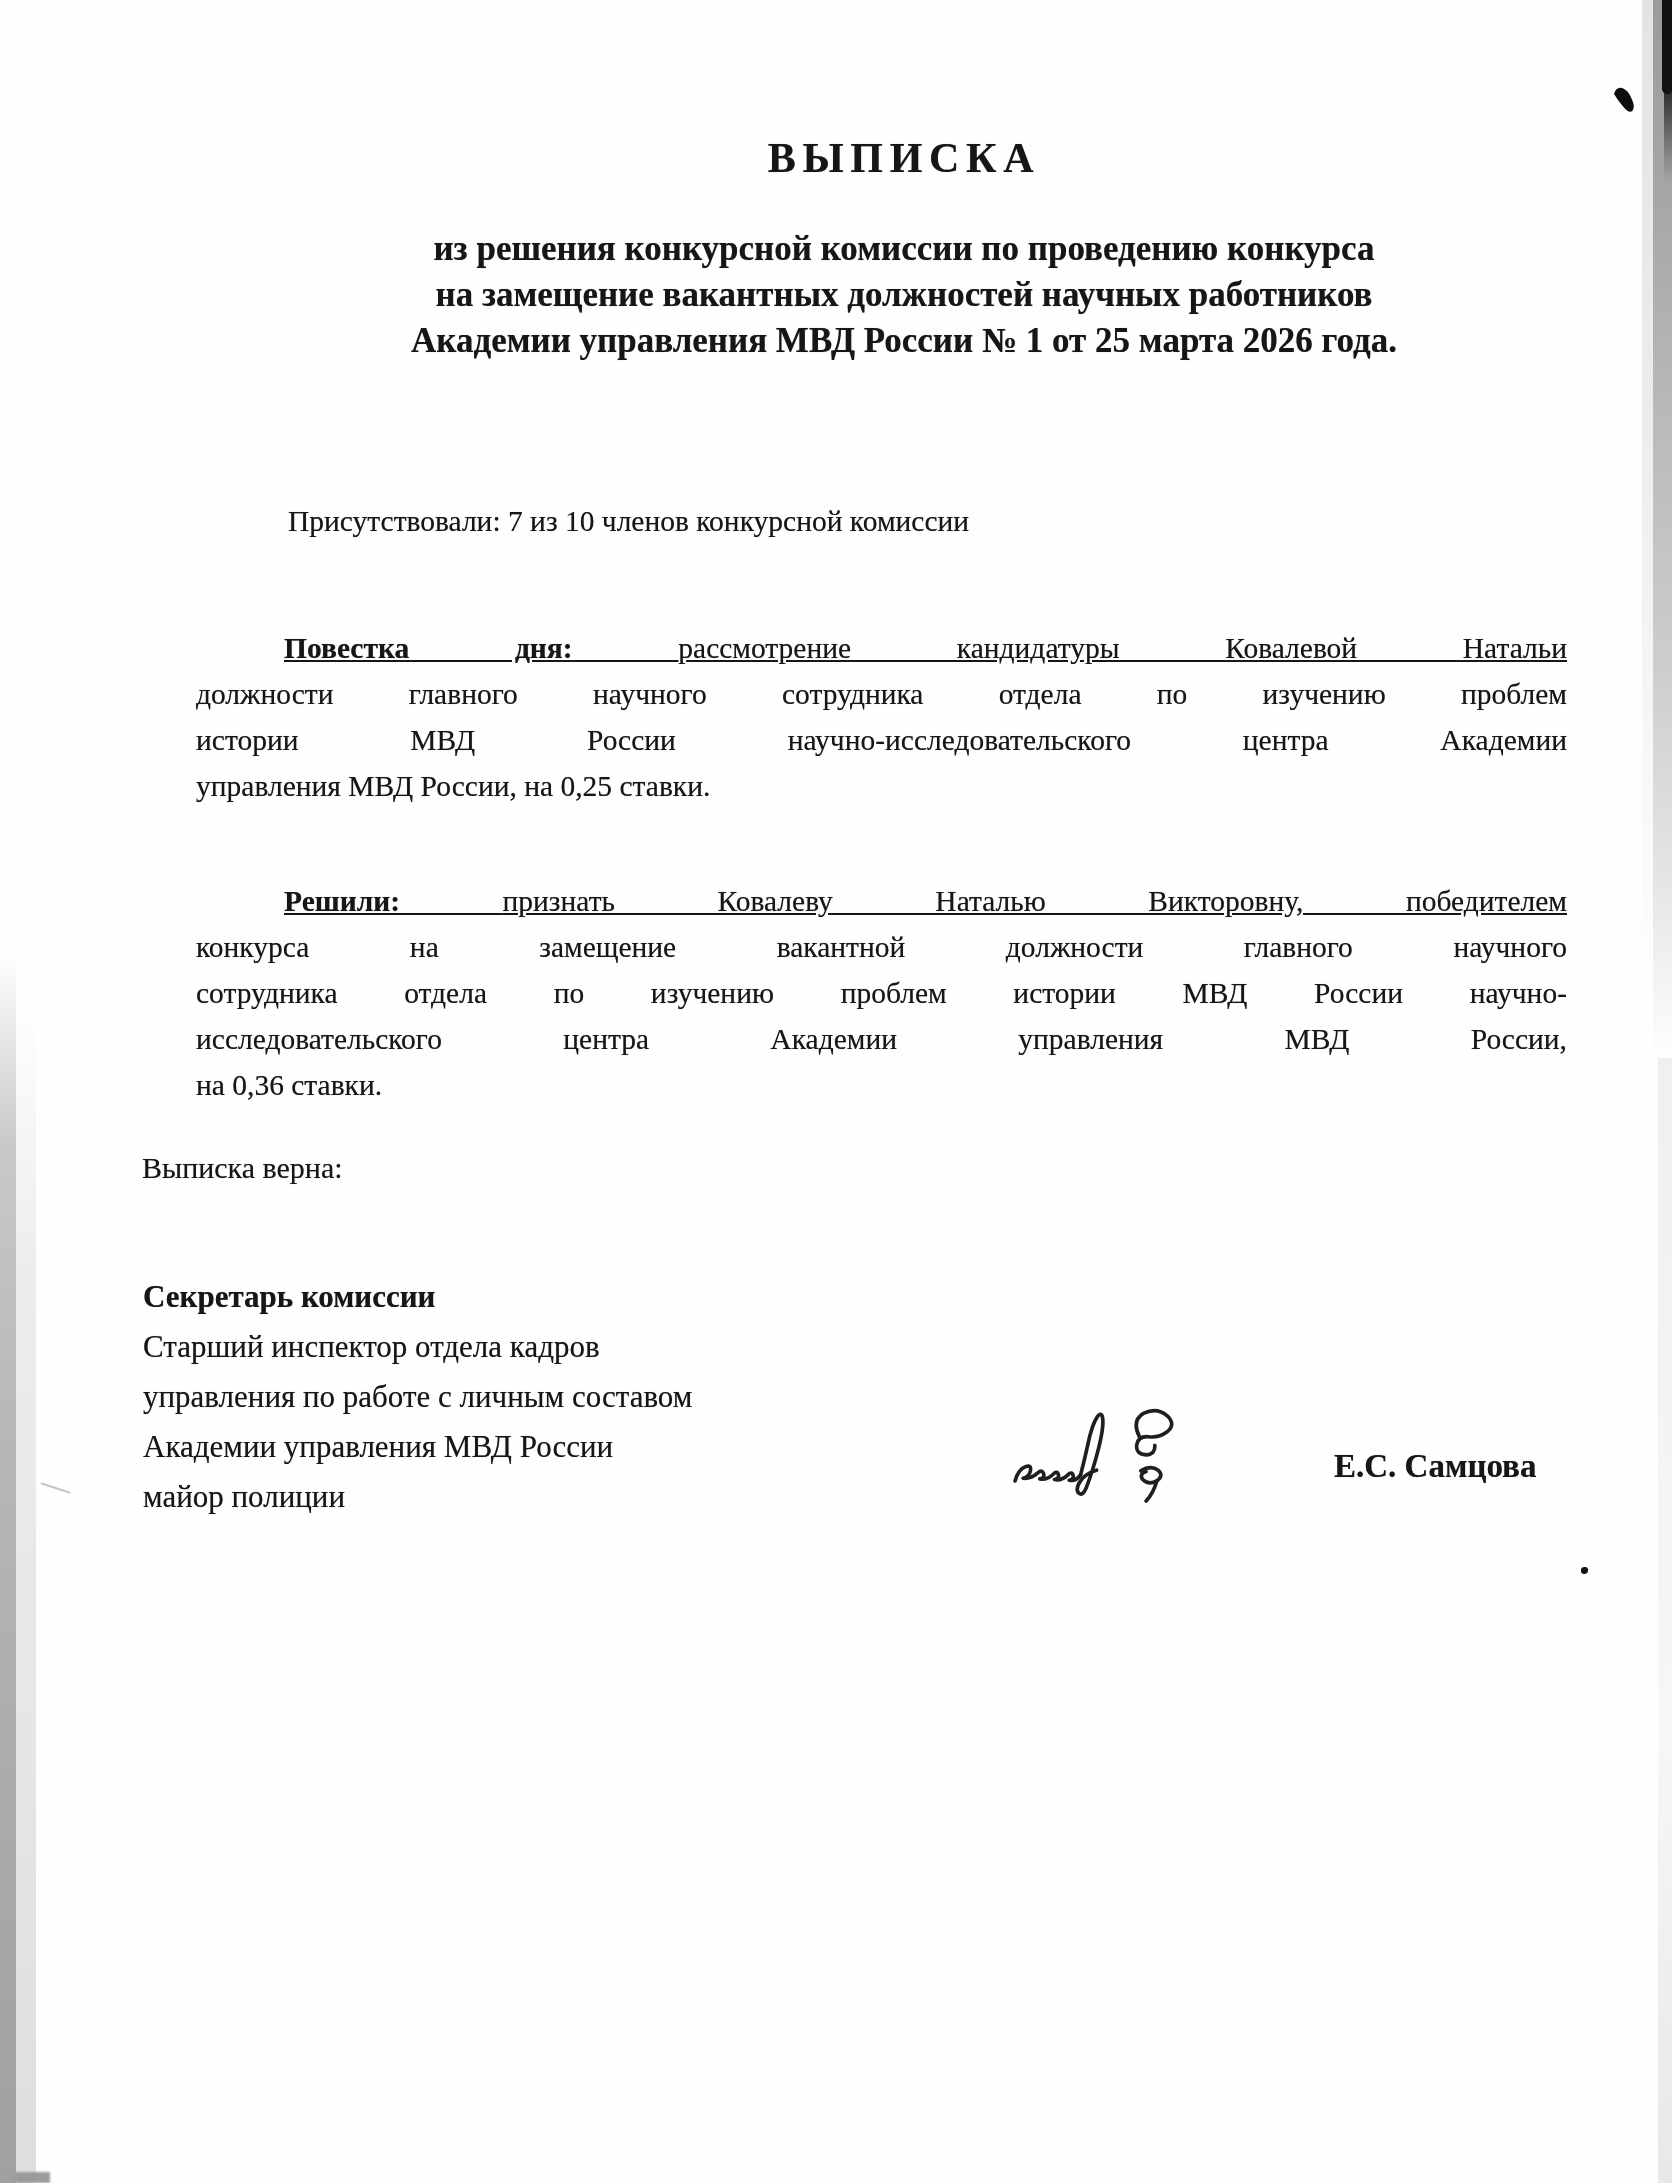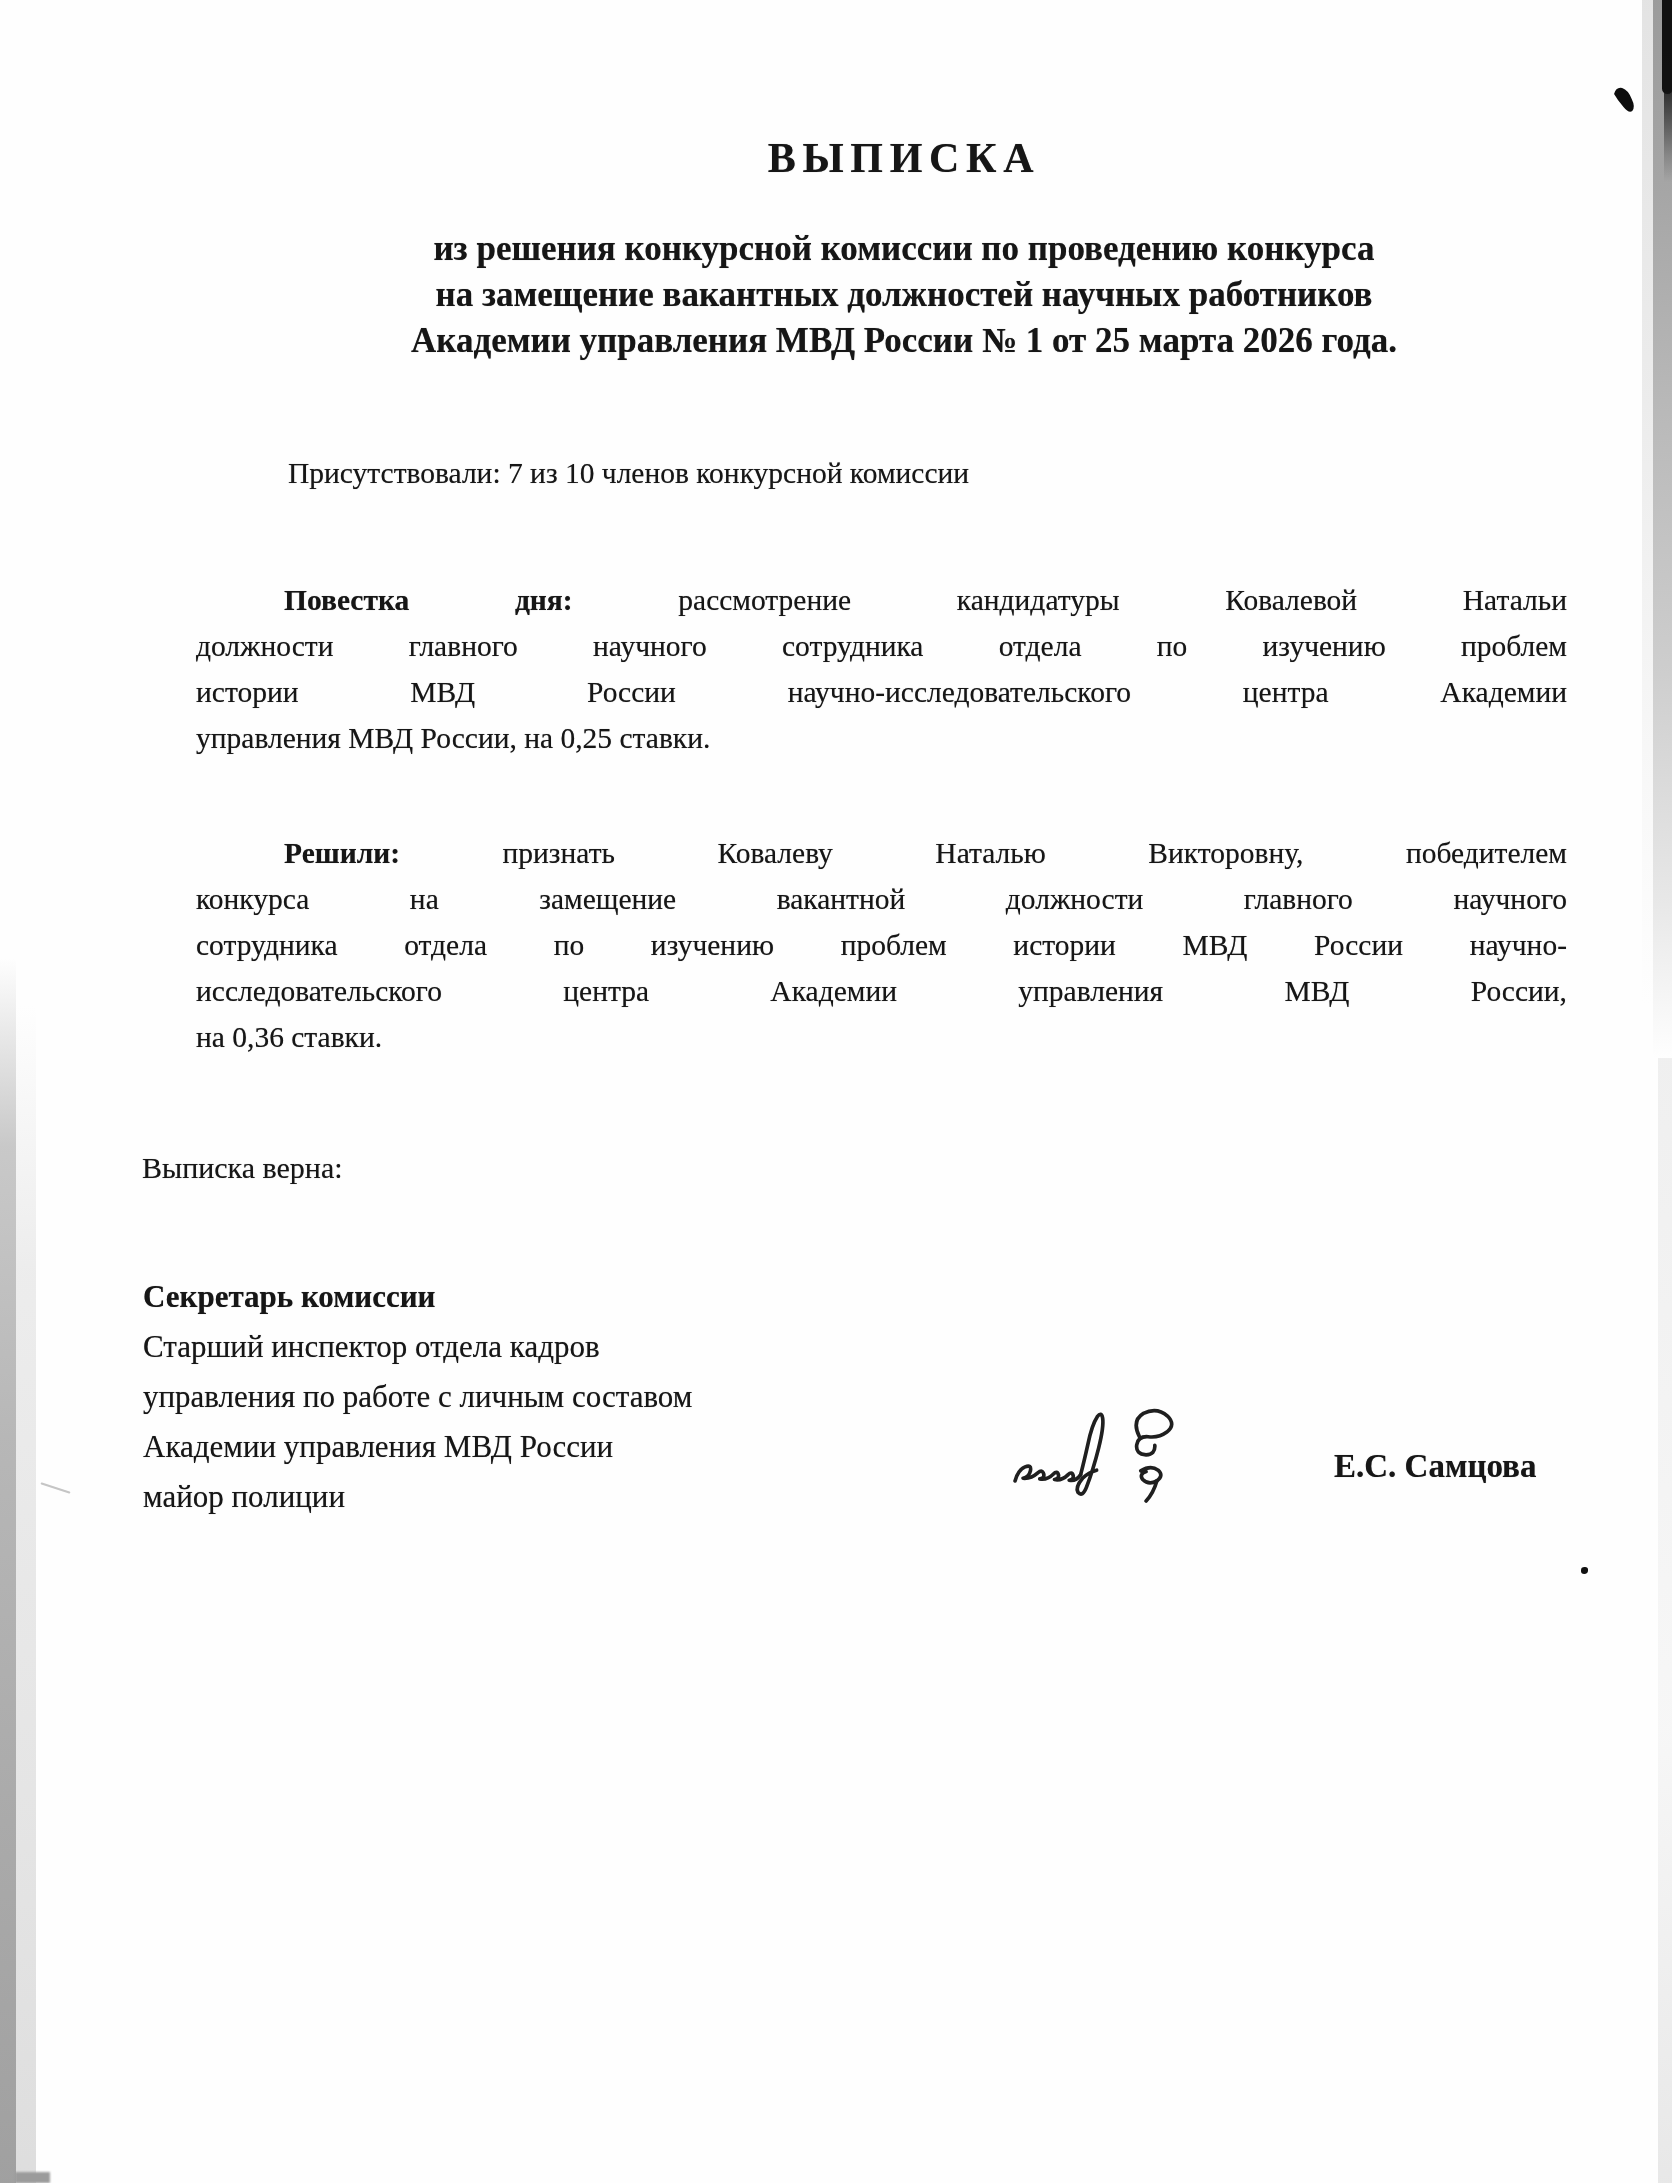--- a/index.html
+++ b/index.html
@@ -9,27 +9,27 @@
     background:#fefefe;
     overflow:hidden;
     font-family:"Liberation Serif","DejaVu Serif",serif;
     color:#161616;
     text-shadow:0 0 0.7px rgba(15,15,15,.55);
   }
   
   .center-block{position:absolute;left:375px;width:1058px;text-align:center;}
   .doc-title{top:134px;font-size:42px;font-weight:700;letter-spacing:6.7px;}
   .doc-subtitle{top:226px;font-size:35px;font-weight:700;line-height:46px;}
-  .content{position:absolute;left:196px;width:1371px;font-size:29.5px;line-height:46px;}
+  .content{position:absolute;left:196px;width:1371px;font-size:29.5px;line-height:46px;margin-top:48px;}
   .attendance{top:450px;}
   .attendance .line{padding-left:92px;}
   .agenda{top:577px;}
   .resolution{top:830px;}
   .jline{text-align:justify;text-align-last:justify;}
-  .firstline{padding-left:88px;}
+  .firstline{padding-left:88px;text-decoration:underline;}
   .lastline{text-align:left;}
   .b{font-weight:700;}
   .cert{position:absolute;left:142px;top:1151px;font-size:30px;}
   .sigblock{position:absolute;left:143px;top:1242px;font-size:31px;line-height:50px;margin-top:30px;}
   .sig-name{position:absolute;left:1334px;top:1448px;font-size:33px;font-weight:bold;}
   
   .signature{position:absolute;left:1008px;top:1406px;width:208px;height:107px;}
   
   .pen-mark{position:absolute;left:1610px;top:84px;width:27px;height:31px;}
   .edge-right-strip{

